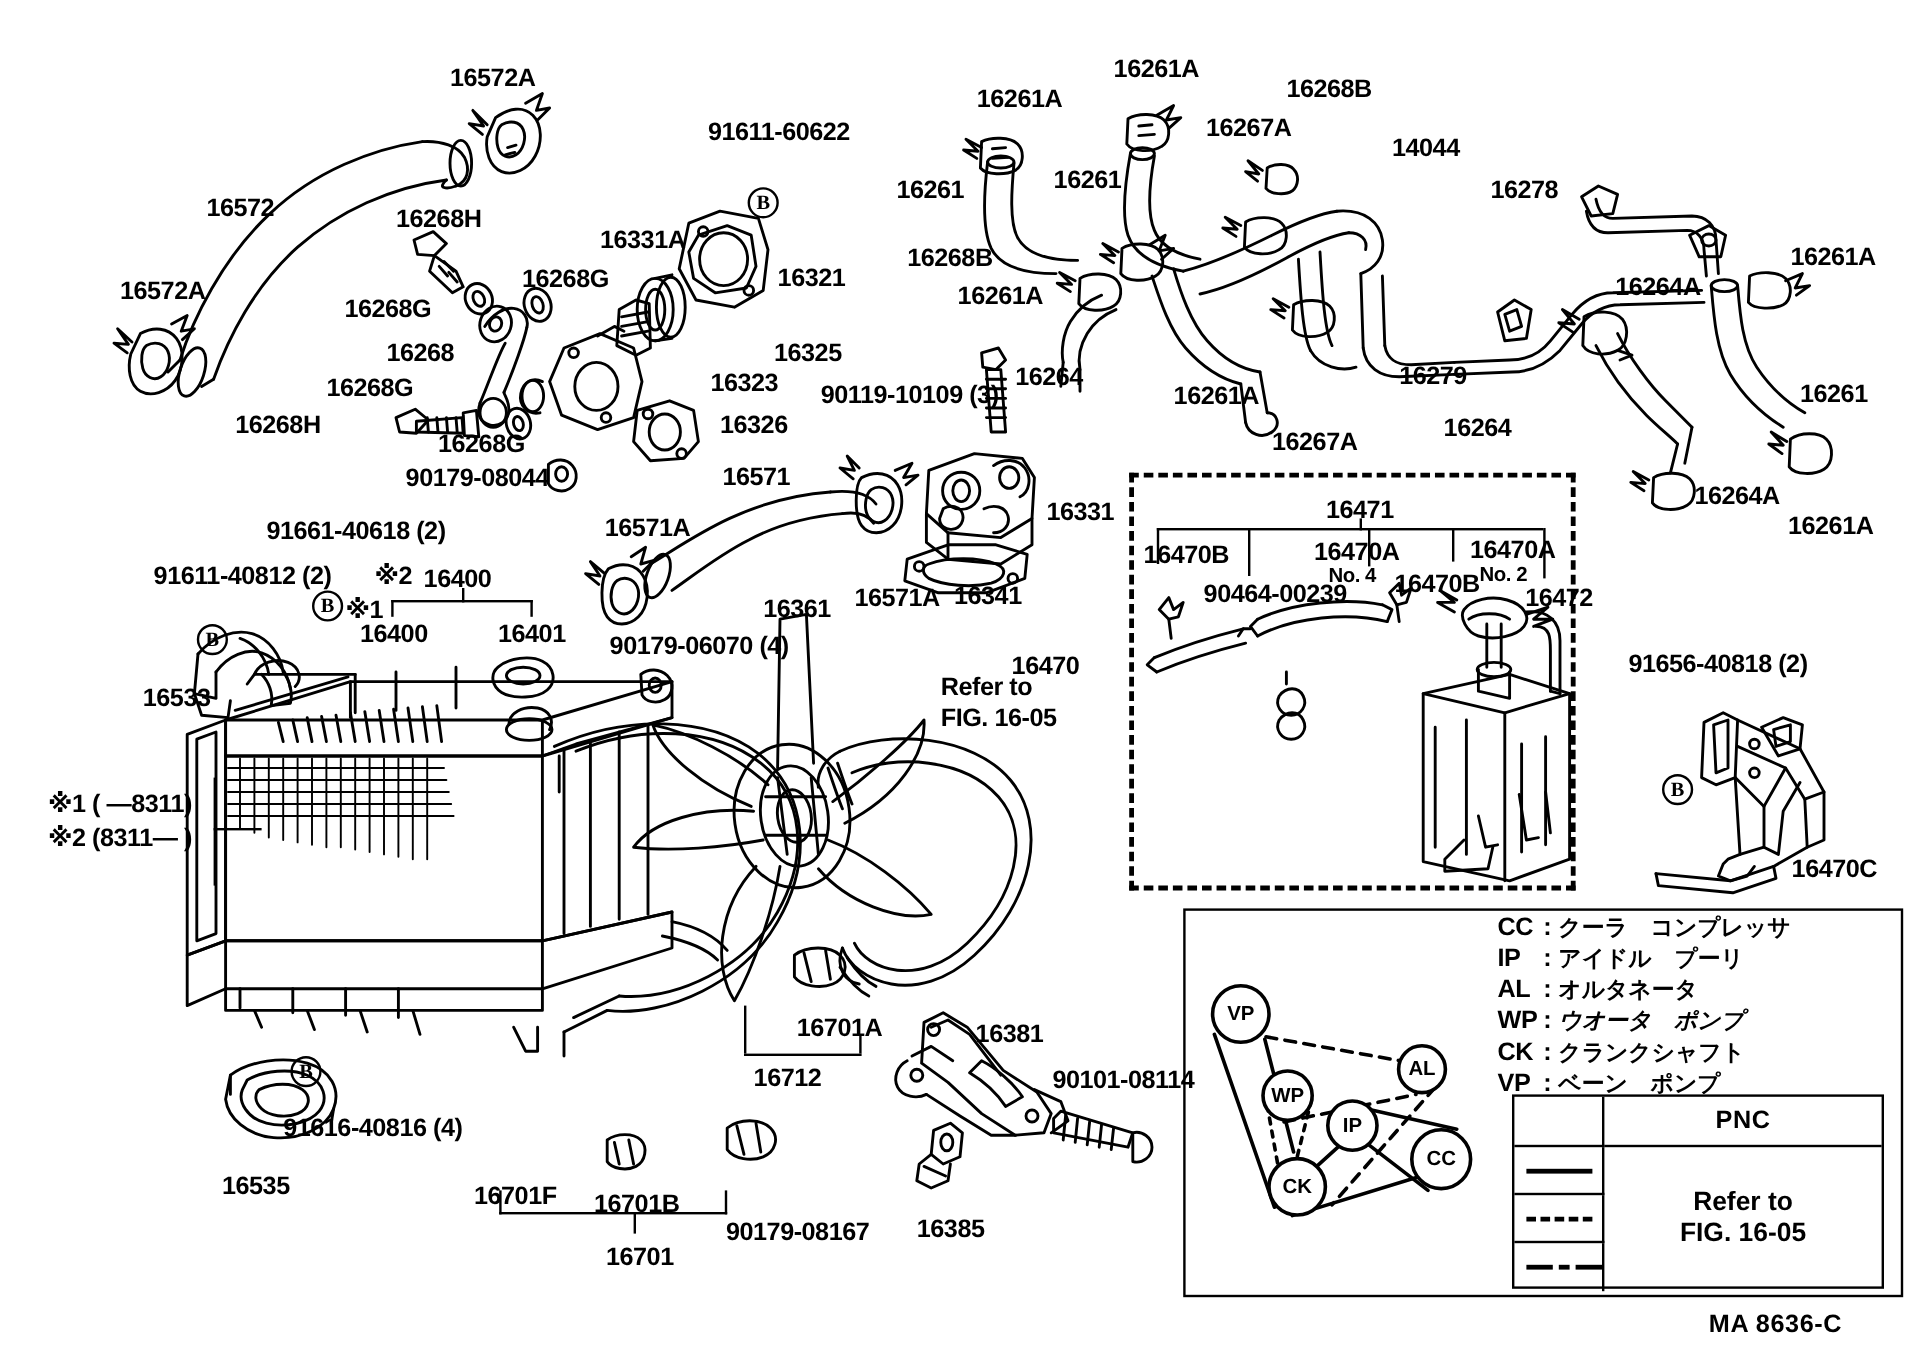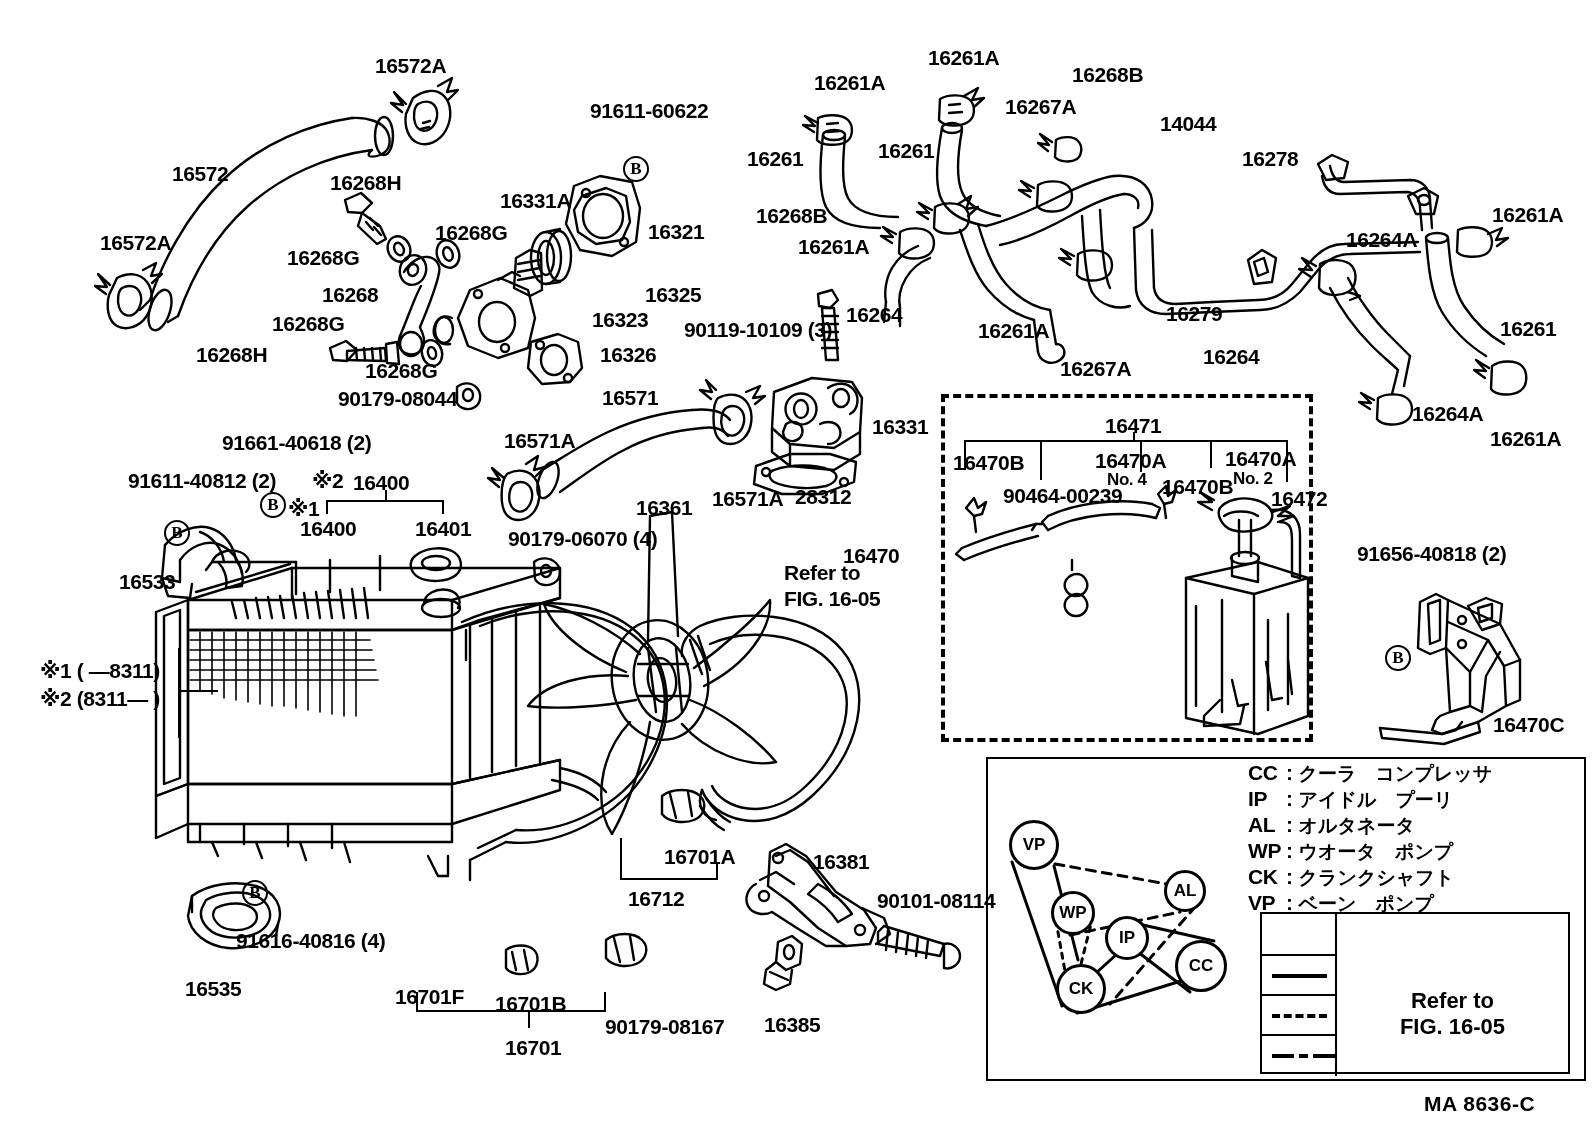--- a/index.html
+++ b/index.html
@@ -537,36 +537,39 @@
         <span class="lbl jp" style="position: static;">アイドル　プーリ</span>
       </div>
       <div style="display: flex; align-items: baseline; height: 26px; white-space: nowrap;">
         <span class="lbl" style="position: static; display: inline-block; width: 38px;">AL</span>
         <span class="lbl" style="position: static; margin-right: 6px;">:</span>
         <span class="lbl jp" style="position: static;">オルタネータ</span>
       </div>
       <div style="display: flex; align-items: baseline; height: 26px; white-space: nowrap;">
         <span class="lbl" style="position: static; display: inline-block; width: 38px;">WP</span>
         <span class="lbl" style="position: static; margin-right: 6px;">:</span>
-        <span class="lbl jp" style="position: static;">ウオータ　ポンプ</span>
+        <span class="lbl jp" style="position: static; font-style: italic;">ウオータ　ポンプ</span>
       </div>
       <div style="display: flex; align-items: baseline; height: 26px; white-space: nowrap;">
         <span class="lbl" style="position: static; display: inline-block; width: 38px;">CK</span>
         <span class="lbl" style="position: static; margin-right: 6px;">:</span>
         <span class="lbl jp" style="position: static;">クランクシャフト</span>
       </div>
       <div style="display: flex; align-items: baseline; height: 26px; white-space: nowrap;">
         <span class="lbl" style="position: static; display: inline-block; width: 38px;">VP</span>
         <span class="lbl" style="position: static; margin-right: 6px;">:</span>
         <span class="lbl jp" style="position: static;">ベーン　ポンプ</span>
       </div>
     </div>
 
   <div class="tbl" style="left:1260px;top:912px;width:310px;height:162px;">
     <div style="position:absolute;left:0;top:0;width:75px;height:42px;border-right:2px solid #000;border-bottom:2px solid #000;box-sizing:border-box;"></div>
+    <div style="position:absolute;left:75px;top:0;right:0;height:42px;border-bottom:2px solid #000;box-sizing:border-box;display:flex;align-items:center;justify-content:center;">
+      <span class="code" style="position:relative;">PNC</span>
+    </div>
     <div style="position:absolute;left:0;top:42px;width:75px;height:40px;border-right:2px solid #000;border-bottom:2px solid #000;box-sizing:border-box;">
       <div style="position:absolute;left:10px;top:18px;width:55px;height:4px;background:#000;"></div>
     </div>
     <div style="position:absolute;left:0;top:82px;width:75px;height:40px;border-right:2px solid #000;border-bottom:2px solid #000;box-sizing:border-box;">
       <div style="position:absolute;left:10px;top:18px;width:55px;height:0;border-top:4px dashed #000;"></div>
     </div>
     <div style="position:absolute;left:0;top:122px;width:75px;height:40px;border-right:2px solid #000;box-sizing:border-box;">
       <div style="position:absolute;left:10px;top:18px;width:22px;height:4px;background:#000;"></div>
       <div style="position:absolute;left:37px;top:18px;width:9px;height:4px;background:#000;"></div>
       <div style="position:absolute;left:51px;top:18px;width:22px;height:4px;background:#000;"></div>
@@ -627,21 +630,21 @@
       <div class="lbl" style="left: 222px; top: 432px;">91661-40618 (2)</div>
       <div class="lbl" style="left: 128px; top: 470px;">91611-40812 (2)</div>
       <div class="lbl" style="left: 353px; top: 472px;">16400</div>
       <div class="lbl" style="left: 300px; top: 518px;">16400</div>
       <div class="lbl" style="left: 415px; top: 518px;">16401</div>
       <div class="lbl" style="left: 119px; top: 571px;">16533</div>
       <div class="lbl" style="left: 602px; top: 387px;">16571</div>
       <div class="lbl" style="left: 504px; top: 430px;">16571A</div>
       <div class="lbl" style="left: 712px; top: 488px;">16571A</div>
       <div class="lbl" style="left: 872px; top: 416px;">16331</div>
-      <div class="lbl" style="left: 795px; top: 486px;">28312</div>
+      <div class="lbl" style="left: 795px; top: 486px;">16341</div>
       <div class="lbl" style="left: 508px; top: 528px;">90179-06070 (4)</div>
       <div class="lbl" style="left: 636px; top: 497px;">16361</div>
       <div class="lbl" style="left: 843px; top: 545px;">16470</div>
       <div class="lbl" style="left: 1357px; top: 543px;">91656-40818 (2)</div>
       <div class="lbl" style="left: 1105px; top: 415px;">16471</div>
       <div class="lbl" style="left: 953px; top: 452px;">16470B</div>
       <div class="lbl" style="left: 1095px; top: 450px;">16470A</div>
       <div class="lbl sm" style="left: 1107px; top: 471px;">No. 4</div>
       <div class="lbl" style="left: 1162px; top: 476px;">16470B</div>
       <div class="lbl" style="left: 1225px; top: 448px;">16470A</div>

